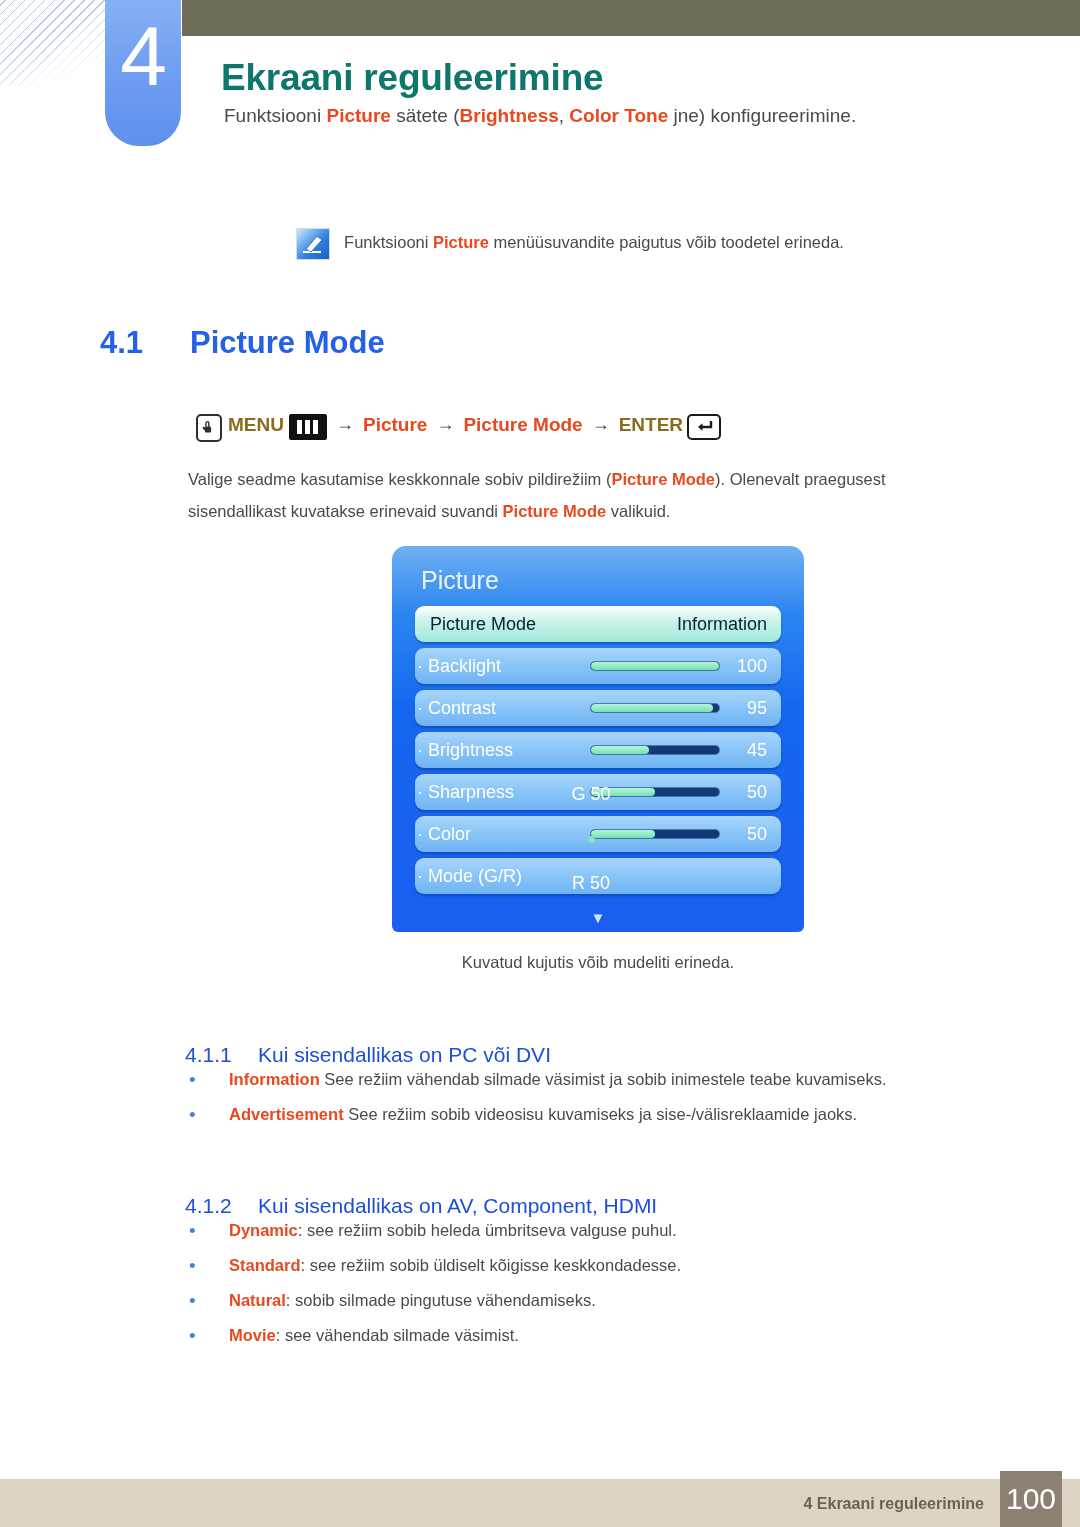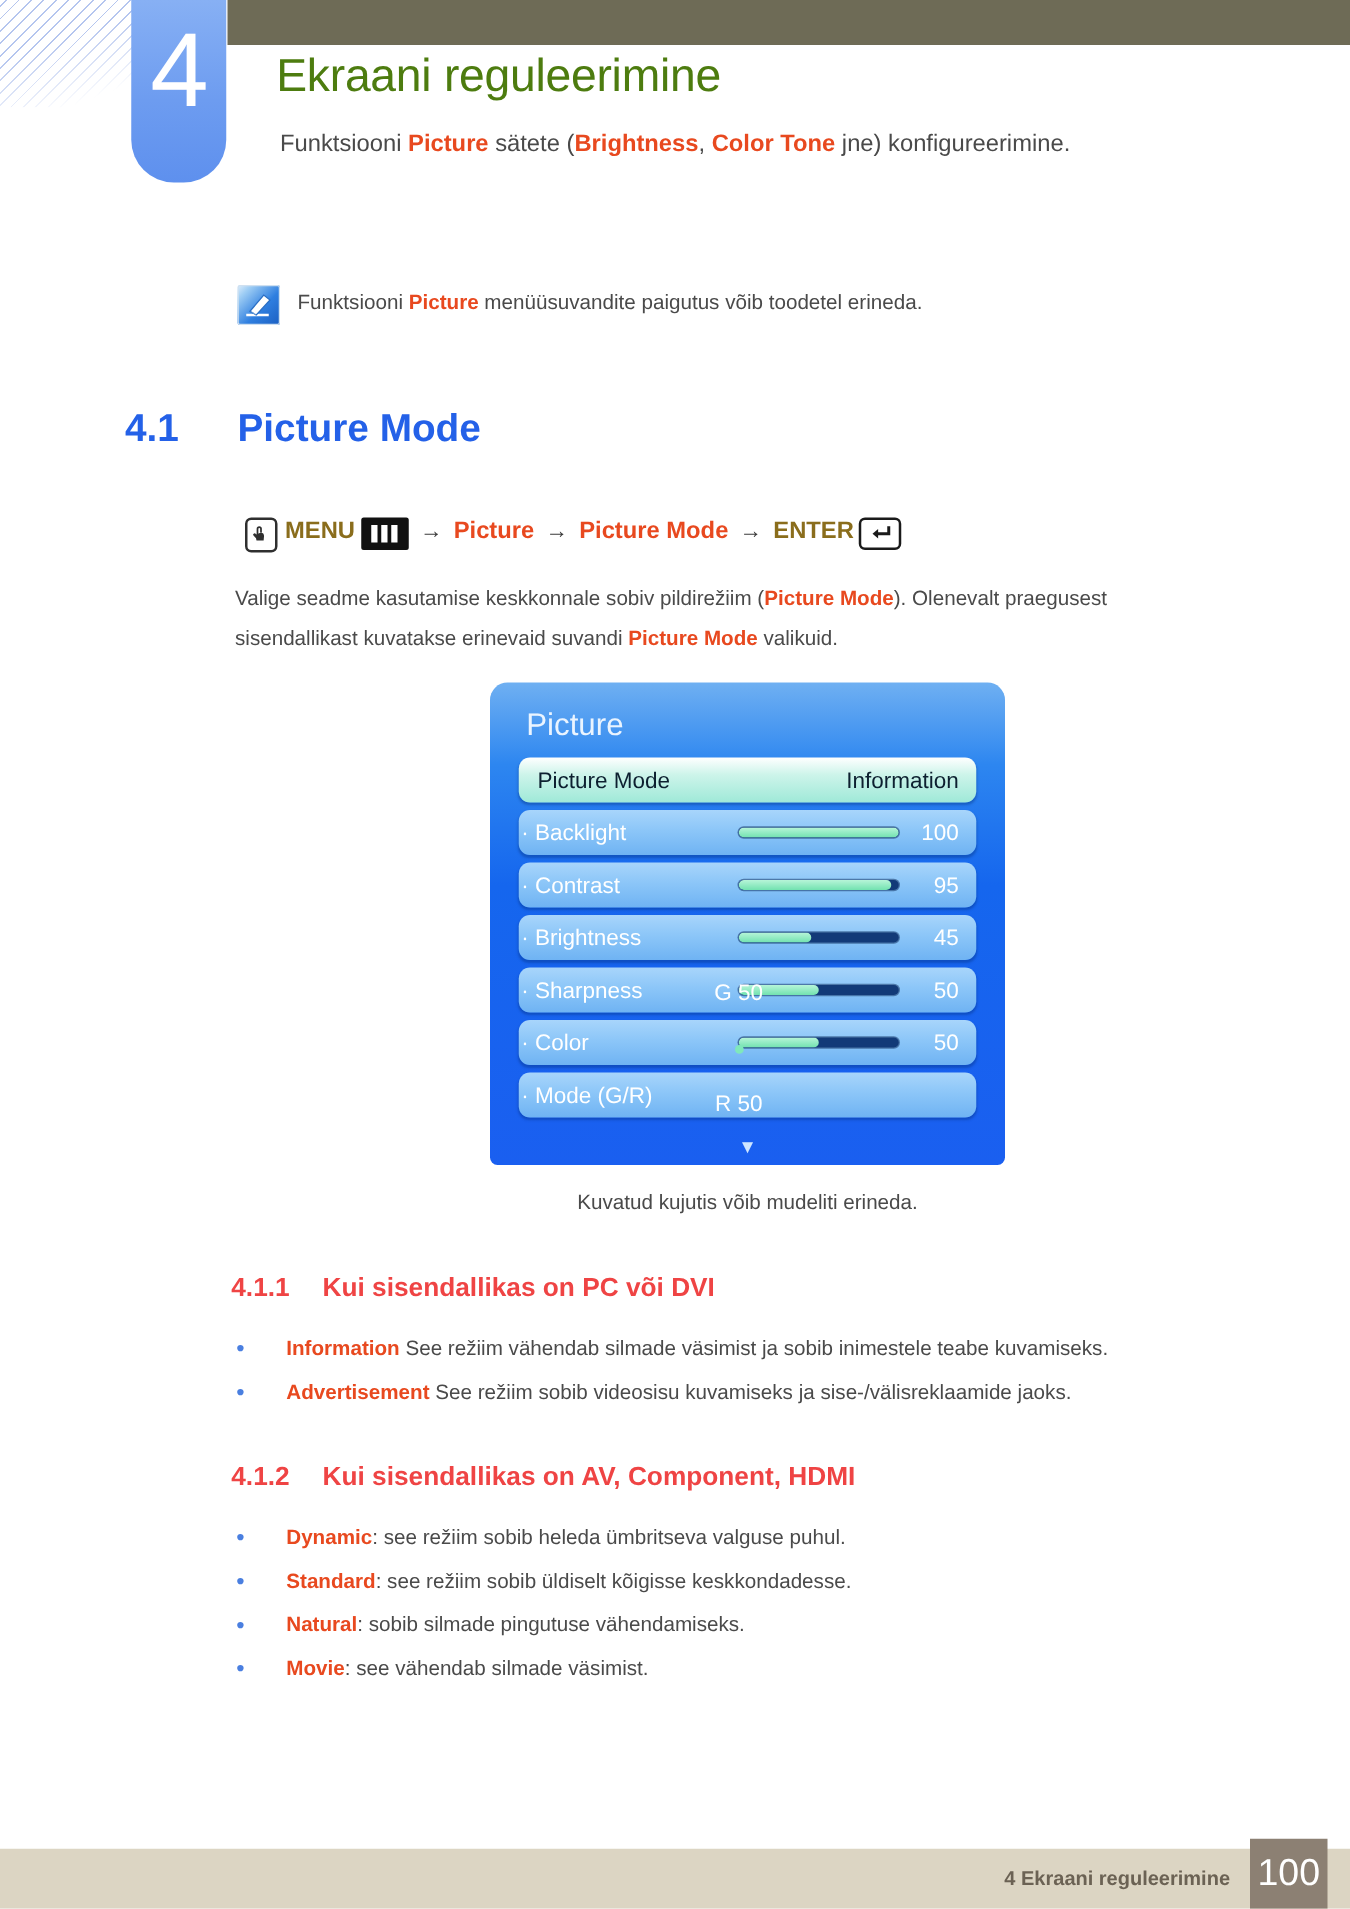--- a/index.html
+++ b/index.html
@@ -38,37 +38,37 @@
     border-bottom-right-radius:34px;
   }
   .chapter-num{
     position:absolute;left:0;top:14px;width:76px;
     text-align:center;
     font-size:84px;line-height:84px;font-weight:400;
     color:#ffffff;
     letter-spacing:-1px;
   }
   .chapter-title{
-    position:absolute;left:221px;top:40px;
-    font-size:37px;font-weight:normal;color:#4d7c0f;
+    position:absolute;left:221px;top:57px;
+    font-size:37px;font-weight:bold;color:#0f766e;
     letter-spacing:-.2px;
   }
   .chapter-sub{
     position:absolute;left:224px;top:105px;
     font-size:19px;color:#4a4a4a;
   }
 
   
   .hl{color:#e8491f;font-weight:bold;}
   .hl-b{color:#e8491f;font-weight:bold;}
 
   
   .note{
     position:absolute;left:190px;top:228px;width:760px;
-    display:flex;align-items:flex-start;gap:14px;
+    display:flex;align-items:flex-start;gap:14px;justify-content:center;
   }
   .note-icon{
     width:34px;height:32px;flex:0 0 34px;
     border-radius:2px;
     background:linear-gradient(135deg,#dfeefb 0%,#9ecdf4 18%,#2f7fe0 58%,#1b5fc2 100%);
     position:relative;overflow:hidden;
     box-shadow:0 0 0 1px #cfe0f0 inset;
   }
   .note-icon svg{position:absolute;left:4px;top:3px;}
   .note-text{font-size:16.5px;color:#4a4a4a;line-height:1.2;padding-top:5px;}
@@ -182,22 +182,23 @@
 
   
   .caption{
     position:absolute;left:392px;top:953px;width:412px;
     text-align:center;font-size:16.5px;color:#4a4a4a;
   }
 
   
   .sec-h2{
     position:absolute;left:185px;width:800px;
-    color:#ef4444;font-weight:bold;font-size:21px;
+    color:#1d4ed8;font-weight:normal;font-size:21px;
     display:flex;
+    margin-top:24px;
   }
   .sec-h2 .num{width:73px;flex:0 0 73px;}
   #h411{top:1019px;}
   #h412{top:1170px;}
 
   
   .bullets{position:absolute;left:185px;width:800px;}
   #b1{top:1070px;}
   #b2{top:1221px;}
   .bullet{

